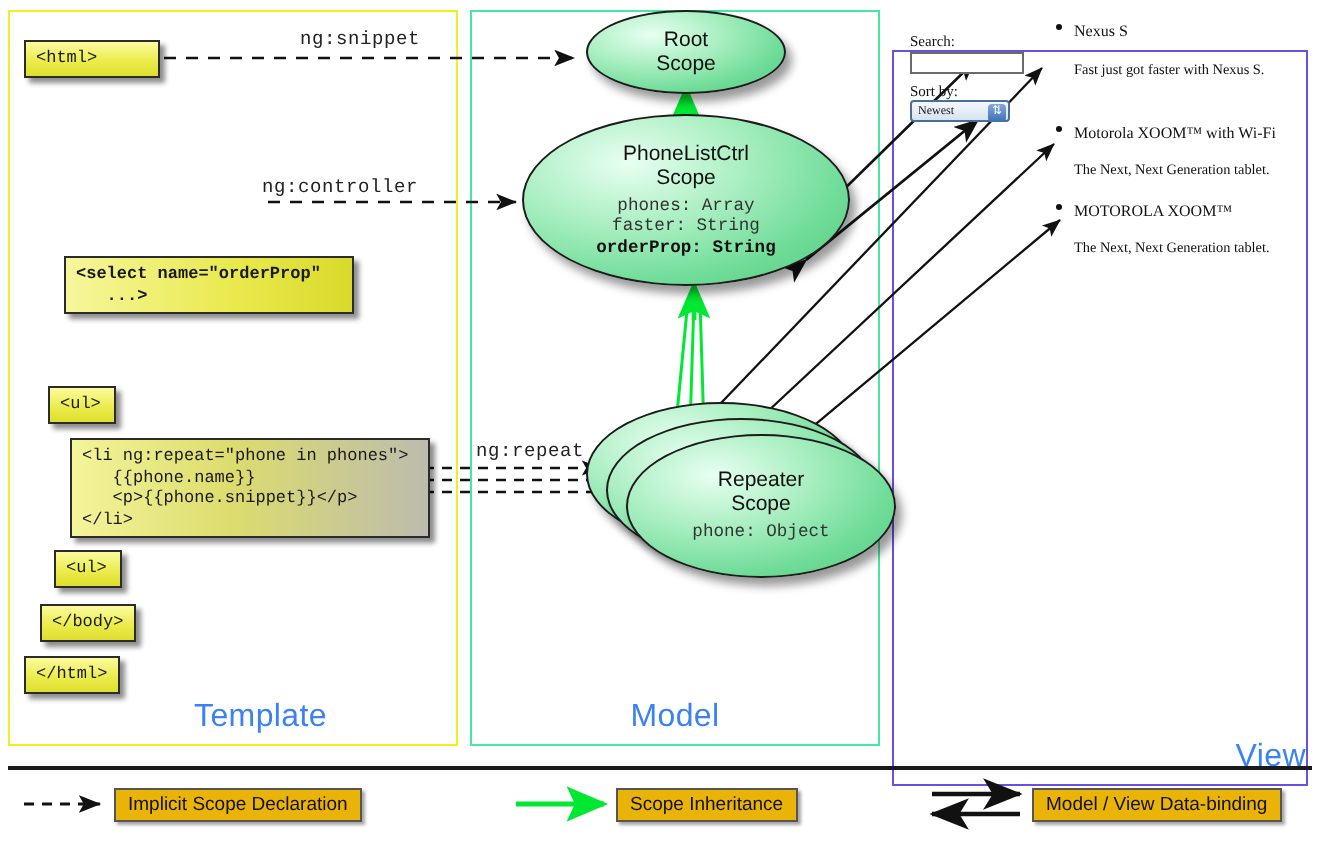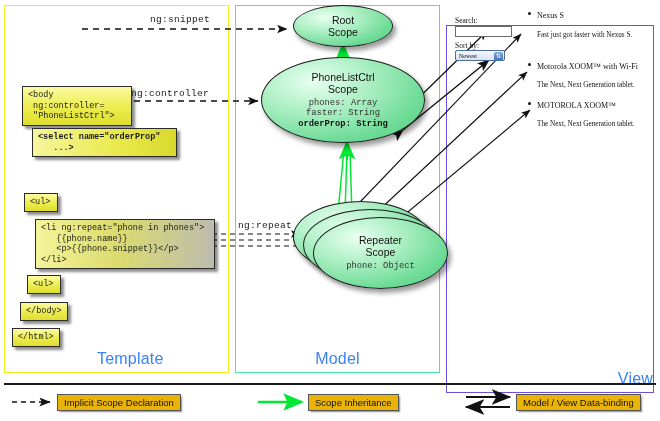--- a/index.html
+++ b/index.html
@@ -138,24 +138,22 @@
 
     <line x1="393" y1="123" x2="487" y2="31" stroke="#111" stroke-width="1.25" marker-end="url(#ah-blk)" marker-start="url(#ah-blk)"></line>
 
     <line x1="403" y1="130" x2="489" y2="60" stroke="#111" stroke-width="1.4" marker-end="url(#ah-blk2)" marker-start="url(#ah-blk2)"></line>
 
     <line x1="316" y1="248" x2="521" y2="34" stroke="#111" stroke-width="1.15" marker-end="url(#ah-blk)"></line>
     <line x1="330" y1="256" x2="527" y2="72" stroke="#111" stroke-width="1.15" marker-end="url(#ah-blk)"></line>
     <line x1="348" y1="262" x2="530" y2="110" stroke="#111" stroke-width="1.15" marker-end="url(#ah-blk)"></line>
   </svg>
 
-
-  <div class="ybox" style="left:22px;top:86px;width:110px;">&lt;body
- ng:controller=
- "PhoneListCtrl"&gt;</div>
+  <div class="ybox" style="left:12px;top:20px;width:68px;">&lt;html&gt;</div>
+
 
   <div class="ybox bold grad-rl" style="left:32px;top:128px;width:145px;">&lt;select name="orderProp"
    ...&gt;</div>
 
 
   <div class="ybox" style="left:24px;top:193px;width:34px;">&lt;ul&gt;</div>
 
   <div class="ybox grad-gray" style="left:35px;top:219px;width:180px;">&lt;li ng:repeat="phone in phones"&gt;
    {{phone.name}}
    &lt;p&gt;{{phone.snippet}}&lt;/p&gt;

